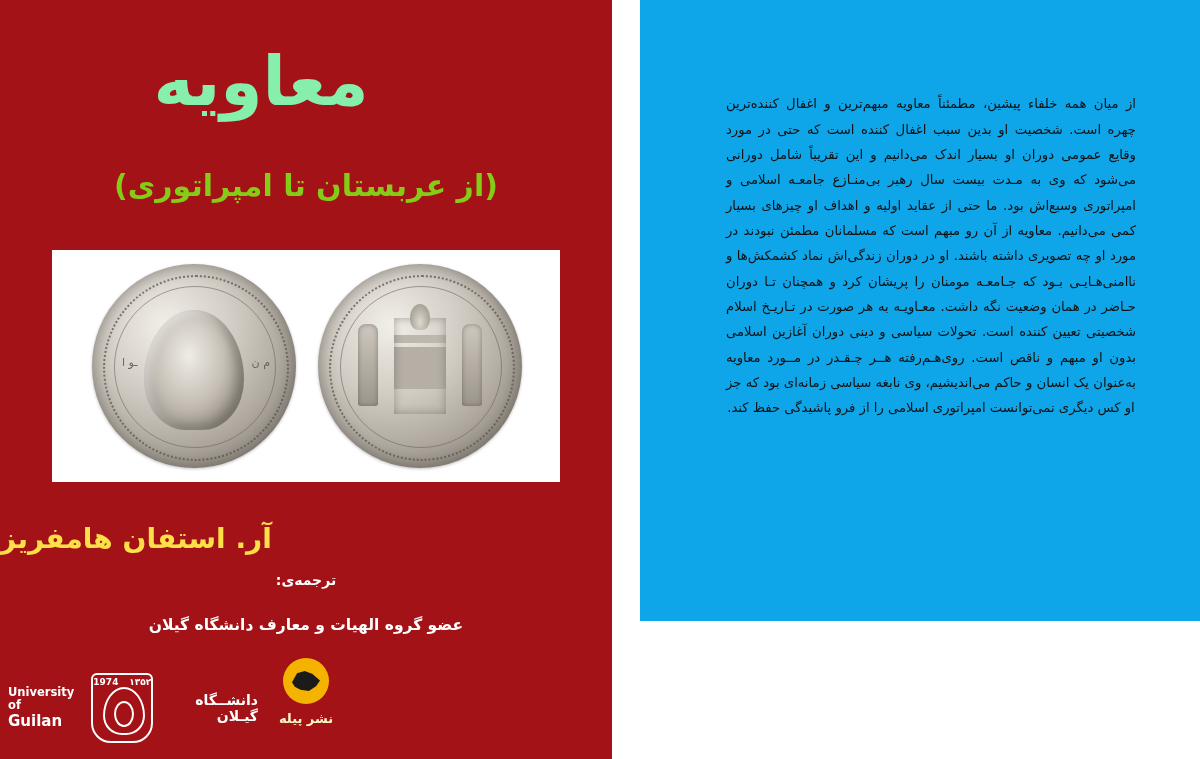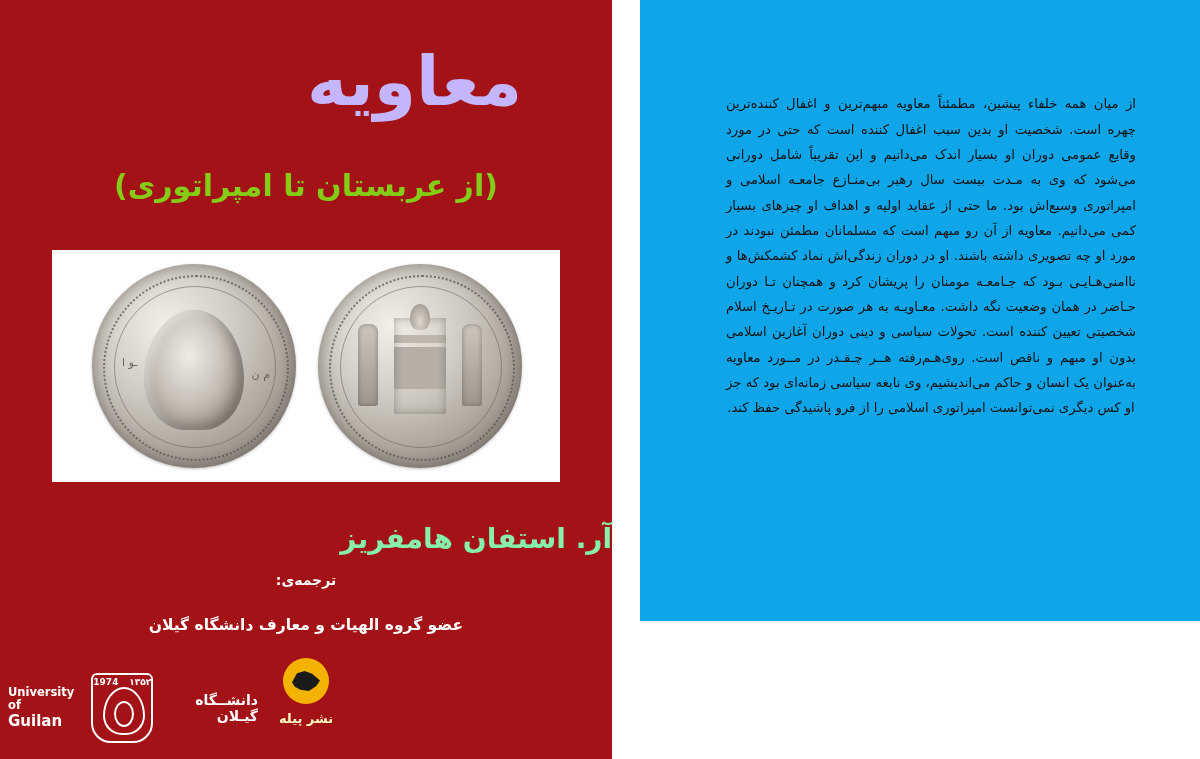--- a/index.html
+++ b/index.html
@@ -51,22 +51,22 @@
     top: 0;
     width: 612px;
     height: 759px;
     background: #a31217;
   }
   .title-main {
     position: absolute;
     top: 42px;
     left: 0;
     width: 522px;
-    text-align: right;
-    color: #c4b5fd;
+    text-align: center;
+    color: #86efac;
     font-size: 68px;
     font-weight: bold;
     letter-spacing: 1px;
     direction: rtl;
   }
   .title-sub {
     position: absolute;
     top: 168px;
     left: 0;
     width: 612px;
@@ -152,22 +152,22 @@
     color: rgba(80,75,68,0.8);
     font-size: 11px;
     letter-spacing: 2px;
   }
 
   .author {
     position: absolute;
     top: 522px;
     left: 0;
     width: 612px;
-    text-align: right;
-    color: #86efac;
+    text-align: left;
+    color: #fde047;
     font-size: 28px;
     font-weight: bold;
     direction: rtl;
   }
   .trans-label {
     position: absolute;
     top: 572px;
     left: 0;
     width: 612px;
     text-align: center;
@@ -316,21 +316,21 @@
 
     <div class="title-main">معاویه</div>
     <div class="title-sub">(از عربستان تا امپراتوری)</div>
 
     <div class="coin-frame">
       <div class="coin left">
         <div class="rim"></div>
         <div class="rim2"></div>
         <div class="bust"></div>
         <span class="legend" style="left:30px;top:92px;">ـﻮ ﺍ</span>
-        <span class="legend" style="right:26px;top:104px;">ﻡ ﻥ</span>
+        <span class="legend" style="right:26px;top:92px;">ﻡ ﻥ</span>
       </div>
       <div class="coin right">
         <div class="rim"></div>
         <div class="rim2"></div>
         <div class="attendant a1"></div>
         <div class="attendant a2"></div>
         <div class="fire-altar"></div>
       </div>
     </div>
 

